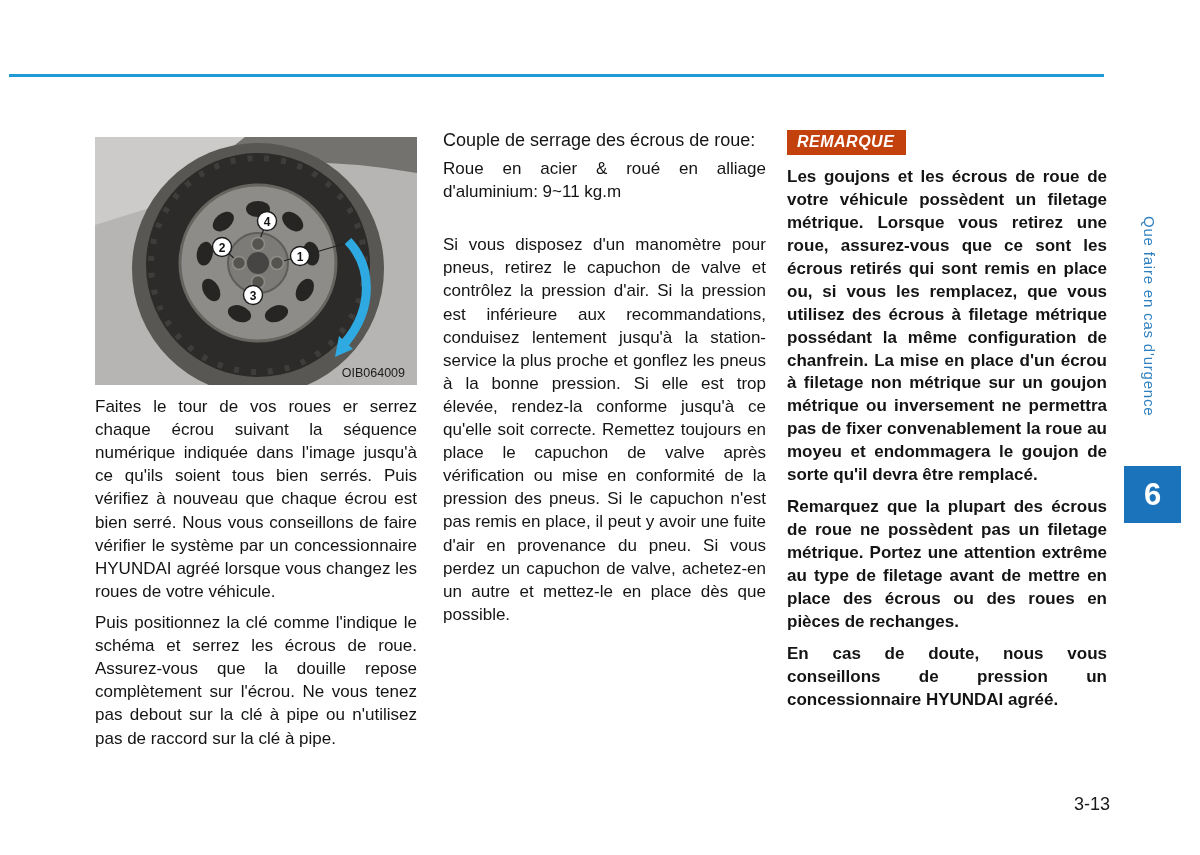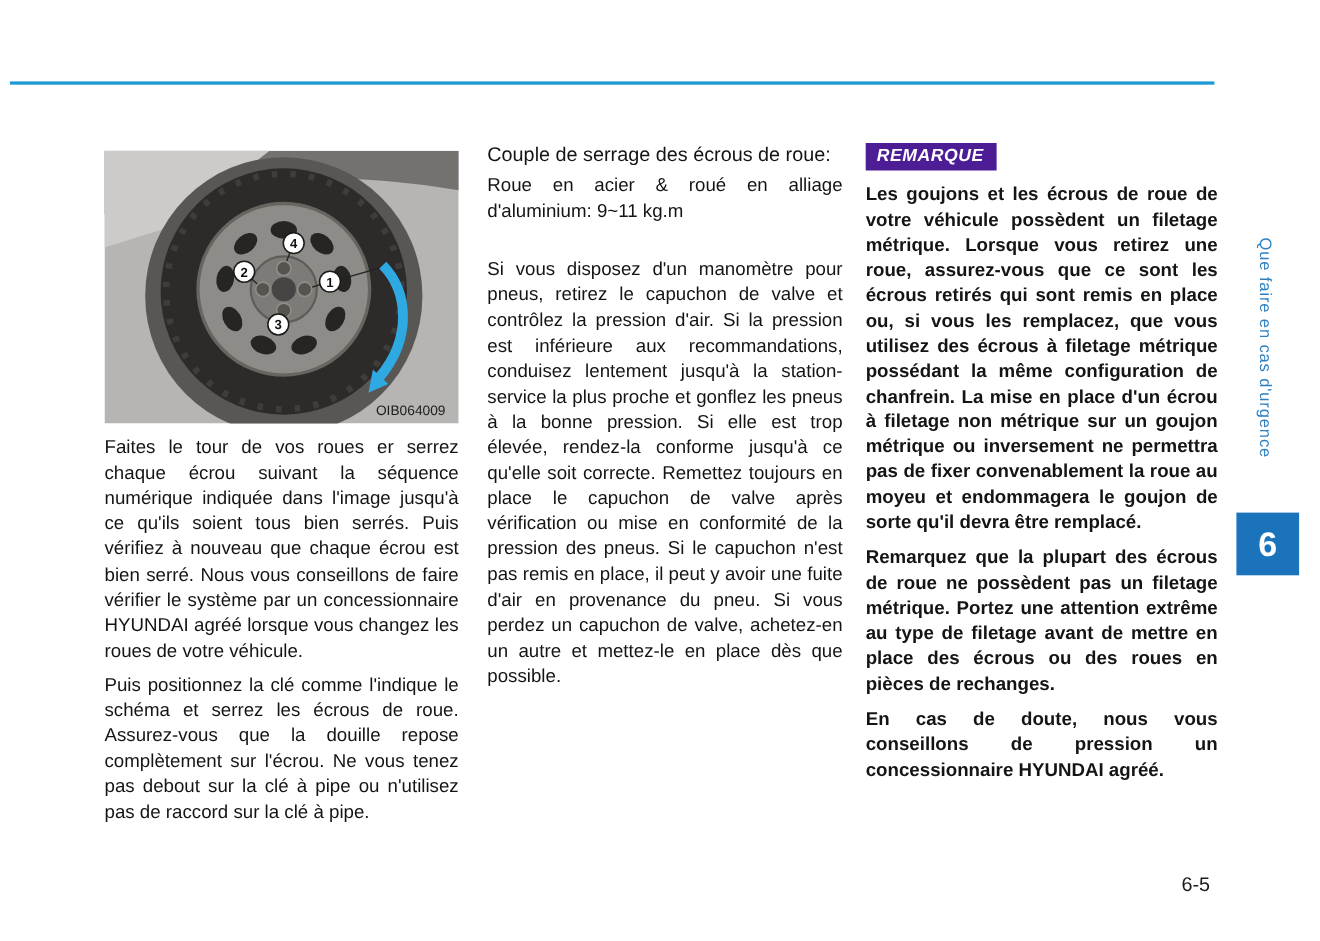--- a/index.html
+++ b/index.html
@@ -29,21 +29,21 @@
 
   .section-heading {
     font-size:18px; font-weight:400; line-height:1.22;
     margin-bottom:5px; text-align:left;
   }
   .spec-line { margin-bottom:0; }
   .gap-top { margin-top:30px; }
 
   .notice-label {
     display:inline-block;
-    background:#4c1d95; color:#ffffff;
+    background:#c2410c; color:#ffffff;
     font-style:italic; font-weight:700; font-size:16px;
     padding:3px 12px 4px 10px;
     margin-bottom:11px;
     letter-spacing:0.5px;
   }
   .col-right p { font-weight:700; font-size:17px; line-height:1.35; margin-bottom:9px; }
 
   .vertical-title {
     position:absolute; left:1141px; top:216px;
     writing-mode:vertical-rl;
@@ -140,13 +140,13 @@
 
 <div class="col col-right">
   <div class="notice-label">REMARQUE</div>
   <p>Les goujons et les écrous de roue de votre véhicule possèdent un filetage métrique. Lorsque vous retirez une roue, assurez-vous que ce sont les écrous retirés qui sont remis en place ou, si vous les remplacez, que vous utilisez des écrous à filetage métrique possédant la même configuration de chanfrein. La mise en place d'un écrou à filetage non métrique sur un goujon métrique ou inversement ne permettra pas de fixer convenablement la roue au moyeu et endommagera le goujon de sorte qu'il devra être remplacé.</p>
   <p>Remarquez que la plupart des écrous de roue ne possèdent pas un filetage métrique. Portez une attention extrême au type de filetage avant de mettre en place des écrous ou des roues en pièces de rechanges.</p>
   <p>En cas de doute, nous vous conseillons de pression un concessionnaire HYUNDAI agréé.</p>
 </div>
 
 <div class="vertical-title">Que faire en cas d'urgence</div>
 <div class="chapter-tab">6</div>
-<div class="page-number">6-5</div>
+<div class="page-number">3-13</div>
 
 </body></html>

